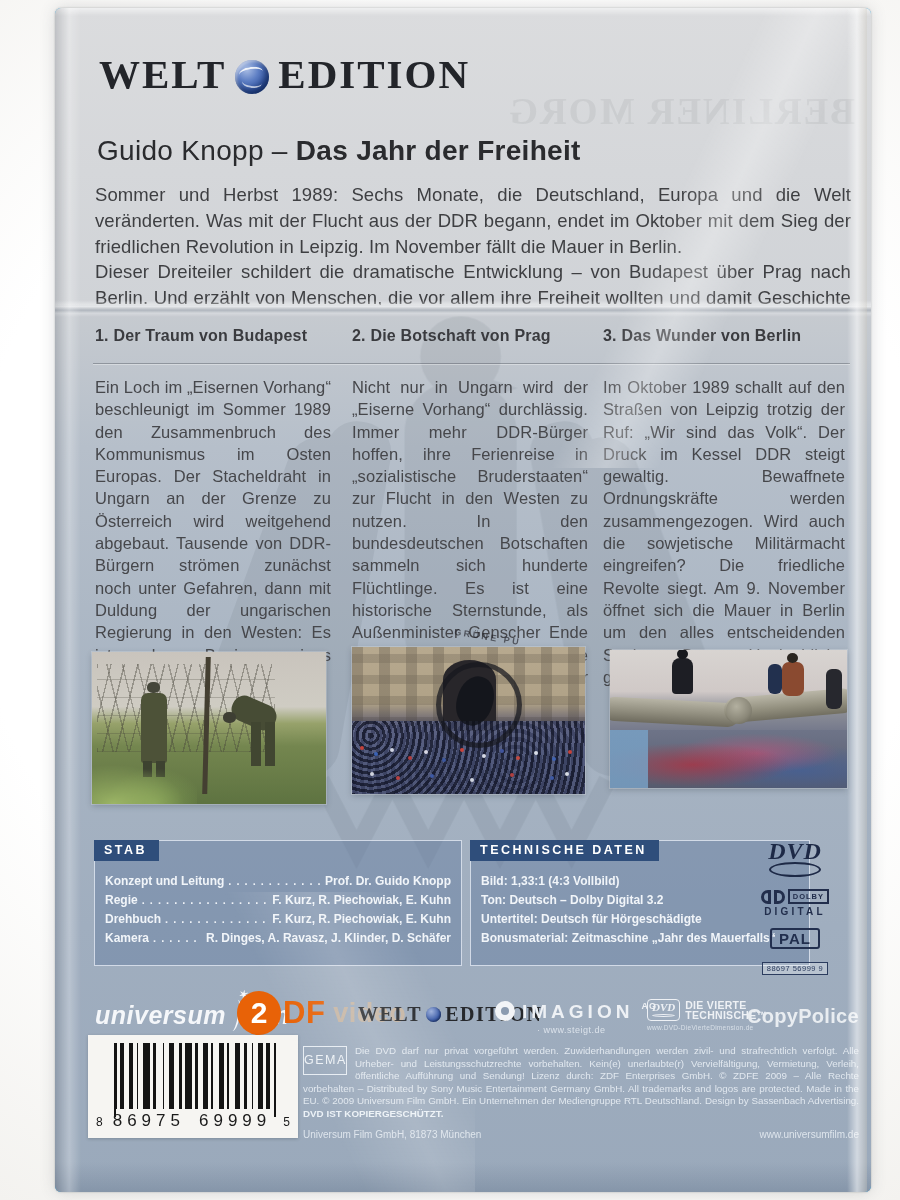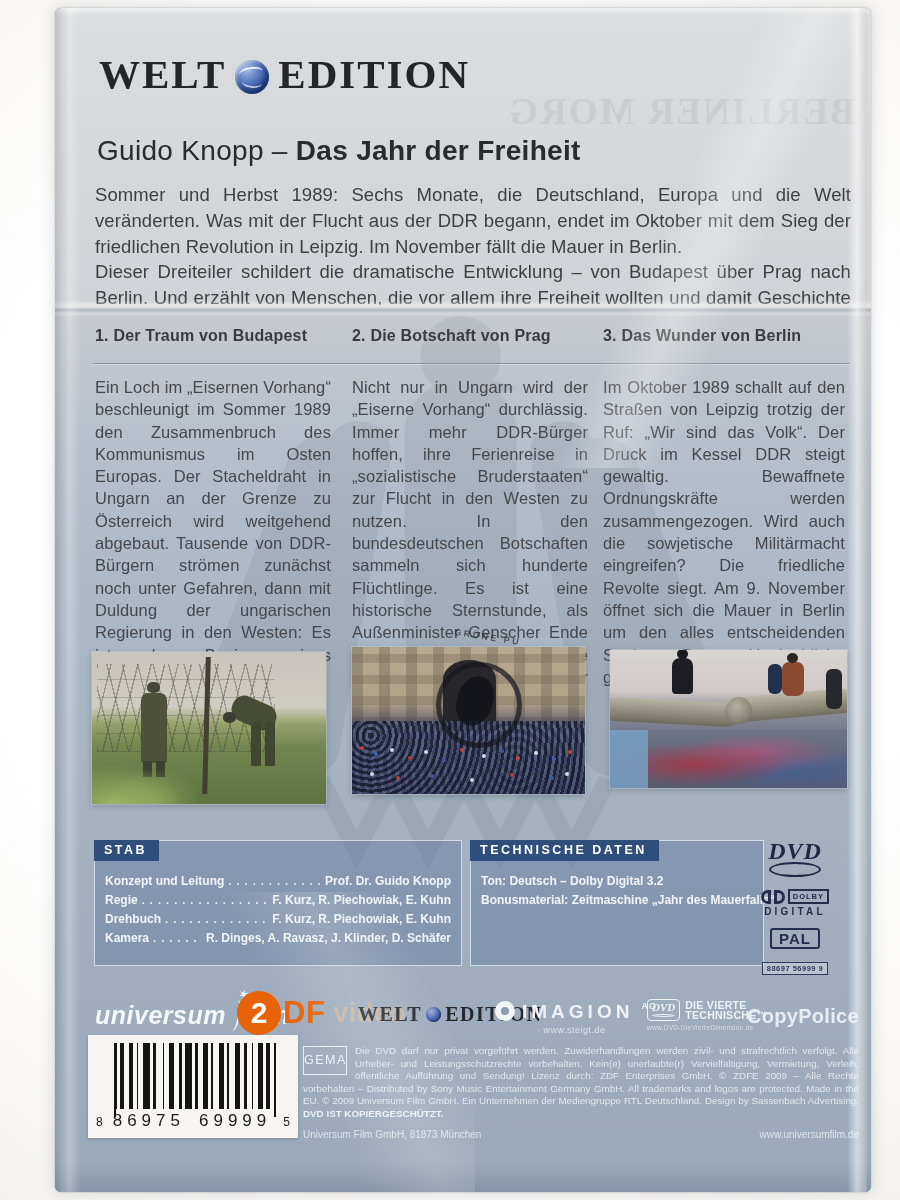--- a/index.html
+++ b/index.html
@@ -148,21 +148,21 @@
     border:5px solid rgba(22,24,30,0.72);z-index:2;}
   .stamp-ring::before{content:"";position:absolute;left:16px;top:9px;width:36px;height:50px;
     background:rgba(16,18,24,0.78);border-radius:50% 45% 50% 45%;transform:rotate(14deg);}
   .stamp-text{position:absolute;left:399px;top:327px;z-index:2;font-size:9px;font-weight:700;
     letter-spacing:2.5px;color:rgba(35,36,42,0.65);transform:rotate(9deg);}
   
   .ibox{position:absolute;top:535px;height:124px;z-index:1;
     background:rgba(88,113,152,0.38);
     border:1px solid rgba(236,242,250,0.75);}
   .stab-box{left:39px;width:366px;}
-  .tech-box{left:415px;width:292px;}
+  .tech-box{left:415px;width:292px;padding-left:46px;}
   .ibox .bar{
     position:absolute;left:-1px;top:-1px;height:21px;background:#2f4e7b;color:#ffffff;
     font-size:12.5px;font-weight:700;letter-spacing:2.5px;line-height:21px;padding:0 12px 0 10px;
   }
   .ibox .rows{position:absolute;left:10px;right:10px;top:31px;color:#f1f5f9;font-size:12px;font-weight:700;}
   .stab-row{display:flex;align-items:flex-start;line-height:19px;white-space:nowrap;}
   .stab-row .leader{flex:1;overflow:hidden;height:19px;margin:0 4px;}
   .stab-row .leader::after{content:". . . . . . . . . . . . . . . . . . . . . . . . . . . . . . . . . . . . . . . .";
     letter-spacing:1px;color:#eef2f7;font-size:11px;}
   .tech-row{line-height:19px;white-space:nowrap;}
@@ -174,21 +174,21 @@
   .dolby{margin-top:12px;}
   .dolby-row{display:flex;justify-content:center;align-items:center;gap:3px;}
   .dd{width:11px;height:14px;border:3.5px solid #222e4c;box-sizing:border-box;}
   .dd.l{border-radius:9px 0 0 9px;}
   .dd.r{border-radius:0 9px 9px 0;}
   .dolby-word{border:2px solid #222e4c;font-size:7.5px;font-weight:700;padding:1px 3px;letter-spacing:1px;color:#222e4c;}
   .digital{font-size:10px;font-weight:700;letter-spacing:3.2px;color:#222e4c;margin-top:2px;}
   .pal{display:inline-block;margin-top:11px;border:2.5px solid #222f4e;border-radius:3px;
     padding:0px 7px;font-size:15px;font-weight:900;letter-spacing:1px;color:#222f4e;}
   .catalog{display:inline-block;margin-top:13px;border:1px solid #2b3c5e;padding:1px 4px;
-    font-size:7.5px;font-weight:700;color:#2b3c5e;background:rgba(255,255,255,0.28);letter-spacing:0.5px;}
+    font-size:7.5px;font-weight:400;color:#2b3c5e;background:rgba(255,255,255,0.28);letter-spacing:0.5px;}
   
   .logos{position:absolute;left:0;top:682px;width:100%;height:52px;z-index:1;}
   .logo-universum{position:absolute;left:40px;top:12px;color:#f5f7fa;font-size:25px;font-weight:700;
     font-style:italic;letter-spacing:0.5px;display:flex;align-items:center;}
   .uni-arc{display:inline-block;width:10px;height:32px;border-right:2.5px solid #f5f7fa;
     border-radius:0 50% 50% 0/0 60% 60% 0;margin:0 3px 0 2px;transform:rotate(10deg);position:relative;}
   .uni-arc::before{content:"✶";position:absolute;right:-7px;top:-12px;font-size:11px;font-style:normal;}
   .logo-zdf{position:absolute;left:182px;top:4px;display:flex;align-items:center;}
   .zdf-circle{width:44px;height:44px;border-radius:50%;background:#e86207;color:#ffffff;
     font-size:30px;font-weight:900;text-align:center;line-height:44px;}
@@ -359,21 +359,23 @@
           <span>Kamera</span>
           <span class="leader"></span>
           <span>R. Dinges, A. Ravasz, J. Klinder, D. Schäfer</span>
         </div>
       </div>
     </div>
 
     <div class="ibox tech-box">
       <div class="bar">TECHNISCHE DATEN</div>
       <div class="rows">
+        <div class="tech-row">Bild: 1,33:1 (4:3 Vollbild)</div>
         <div class="tech-row">Ton: Deutsch – Dolby Digital 3.2</div>
+        <div class="tech-row">Untertitel: Deutsch für Hörgeschädigte</div>
         <div class="tech-row">Bonusmaterial: Zeitmaschine „Jahr des Mauerfalls“</div>
       </div>
     </div>
 
     <div class="badges">
       <div class="dvd-word">DVD</div>
       <div class="dvd-disc"></div>
       <div class="dolby">
         <div class="dolby-row">
           <span class="dd l"></span>

